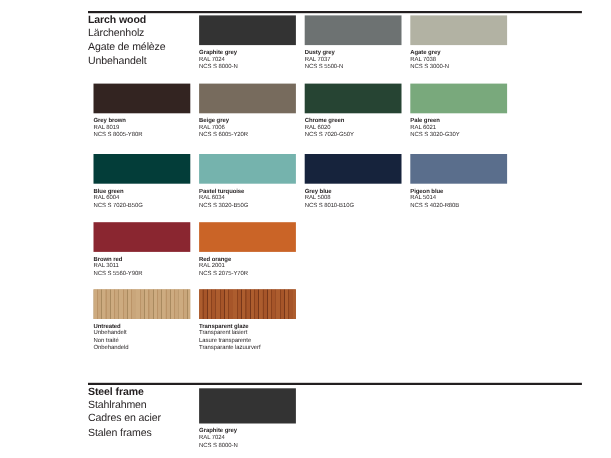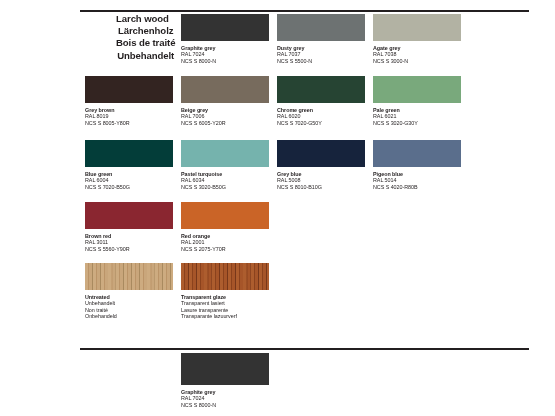--- a/index.html
+++ b/index.html
@@ -12,36 +12,34 @@
   }
   .page { position: relative; width: 555px; height: 416px; background:#fff; }
   .rule {
     position: absolute;
     height: 1.5px;
     background: #231f20;
   }
   .heading {
     position: absolute;
     line-height: 12.2px;
-    margin-left: 36px;
   }
   .heading .h-title {
     display: block;
     font-size: 9.6px;
     font-weight: bold;
     letter-spacing: -0.1px;
     color: #231f20;
   }
   .heading .h-sub {
     display: block;
     font-size: 9.6px;
-    font-weight: bold;
+    font-weight: normal;
     letter-spacing: -0.1px;
     color: #231f20;
-    text-align: center;
   }
 
   
   .swatch { position: absolute; width: 88px; }
   .chip {
     width: 88px;
     height: 27px;
     display: block;
   }
   .caption {
@@ -76,21 +74,21 @@
 </head>
 <body>
 
 <div class="page">
 
   <div class="rule" style="left:80px; top:10px; width:449px;"></div>
 
   <div class="heading" style="left:80px; top:13px;">
     <span class="h-title">Larch wood</span>
     <span class="h-sub">Lärchenholz</span>
-    <span class="h-sub">Bois de traité</span>
+    <span class="h-sub">Agate de mélèze</span>
     <span class="h-sub">Unbehandelt</span>
   </div>
 
   <div class="swatch" style="left:181px; top:14px;">
     <span class="chip" style="background:#333333;"></span>
     <div class="caption">
       <span class="c-name">Graphite grey</span>
       <span class="c-line">RAL 7024</span>
       <span class="c-line">NCS S 8000-N</span>
     </div>
@@ -233,20 +231,26 @@
     <div class="caption">
       <span class="c-name">Transparent glaze</span>
       <span class="c-line">Transparent lasiert</span>
       <span class="c-line">Lasure transparente</span>
       <span class="c-line">Transparante lazuurverf</span>
     </div>
   </div>
 
   <div class="rule" style="left:80px; top:348px; width:449px;"></div>
 
+  <div class="heading" style="left:80px; top:351px;">
+    <span class="h-title">Steel frame</span>
+    <span class="h-sub">Stahlrahmen</span>
+    <span class="h-sub">Cadres en acier</span>
+    <span class="h-sub">Stalen frames</span>
+  </div>
 
   <div class="swatch" style="left:181px; top:353px;">
     <span class="chip" style="background:#333333; height:32px;"></span>
     <div class="caption">
       <span class="c-name">Graphite grey</span>
       <span class="c-line">RAL 7024</span>
       <span class="c-line">NCS S 8000-N</span>
     </div>
   </div>
 

